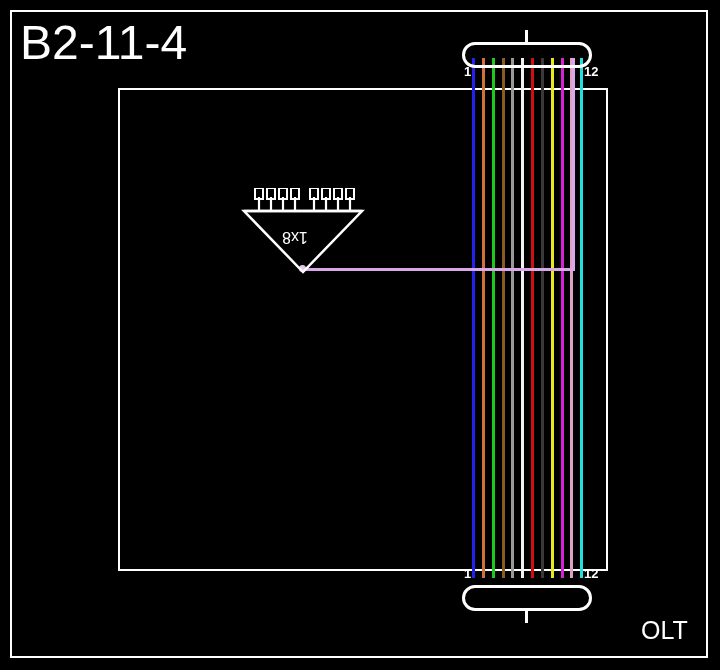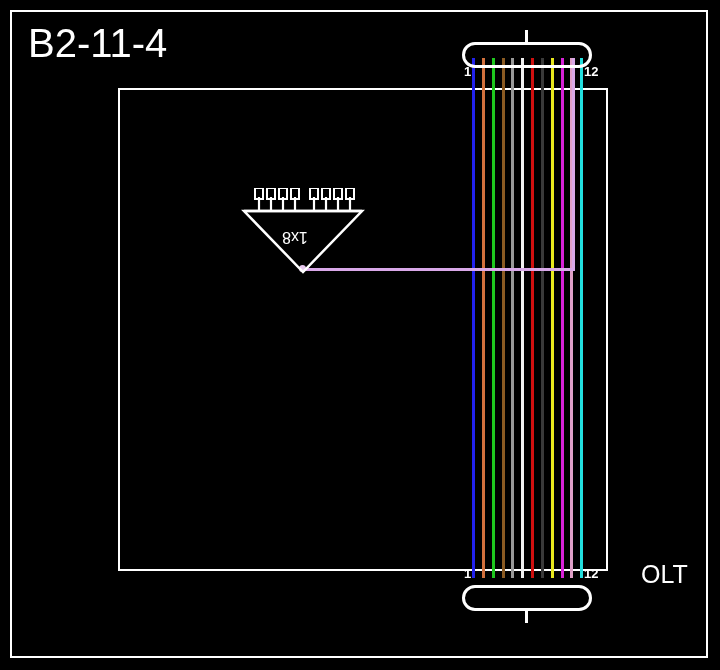--- a/index.html
+++ b/index.html
@@ -31,32 +31,32 @@
     position: absolute;
     left: 118px;
     top: 88px;
     width: 490px;
     height: 483px;
     border: 2px solid #ffffff;
     box-sizing: border-box;
   }
   .title {
     position: absolute;
-    left: 28px;
+    left: 20px;
     top: 21px;
-    font-size: 40px;
+    font-size: 48px;
     color: #ffffff;
     letter-spacing: 0px;
     line-height: 44px;
     white-space: nowrap;
   }
   .olt-label {
     position: absolute;
     left: 641px;
-    top: 560px;
+    top: 616px;
     font-size: 25px;
     color: #ffffff;
     white-space: nowrap;
   }
   .fiber {
     position: absolute;
     width: 3px;
     top: 58px;
     height: 520px;
   }

